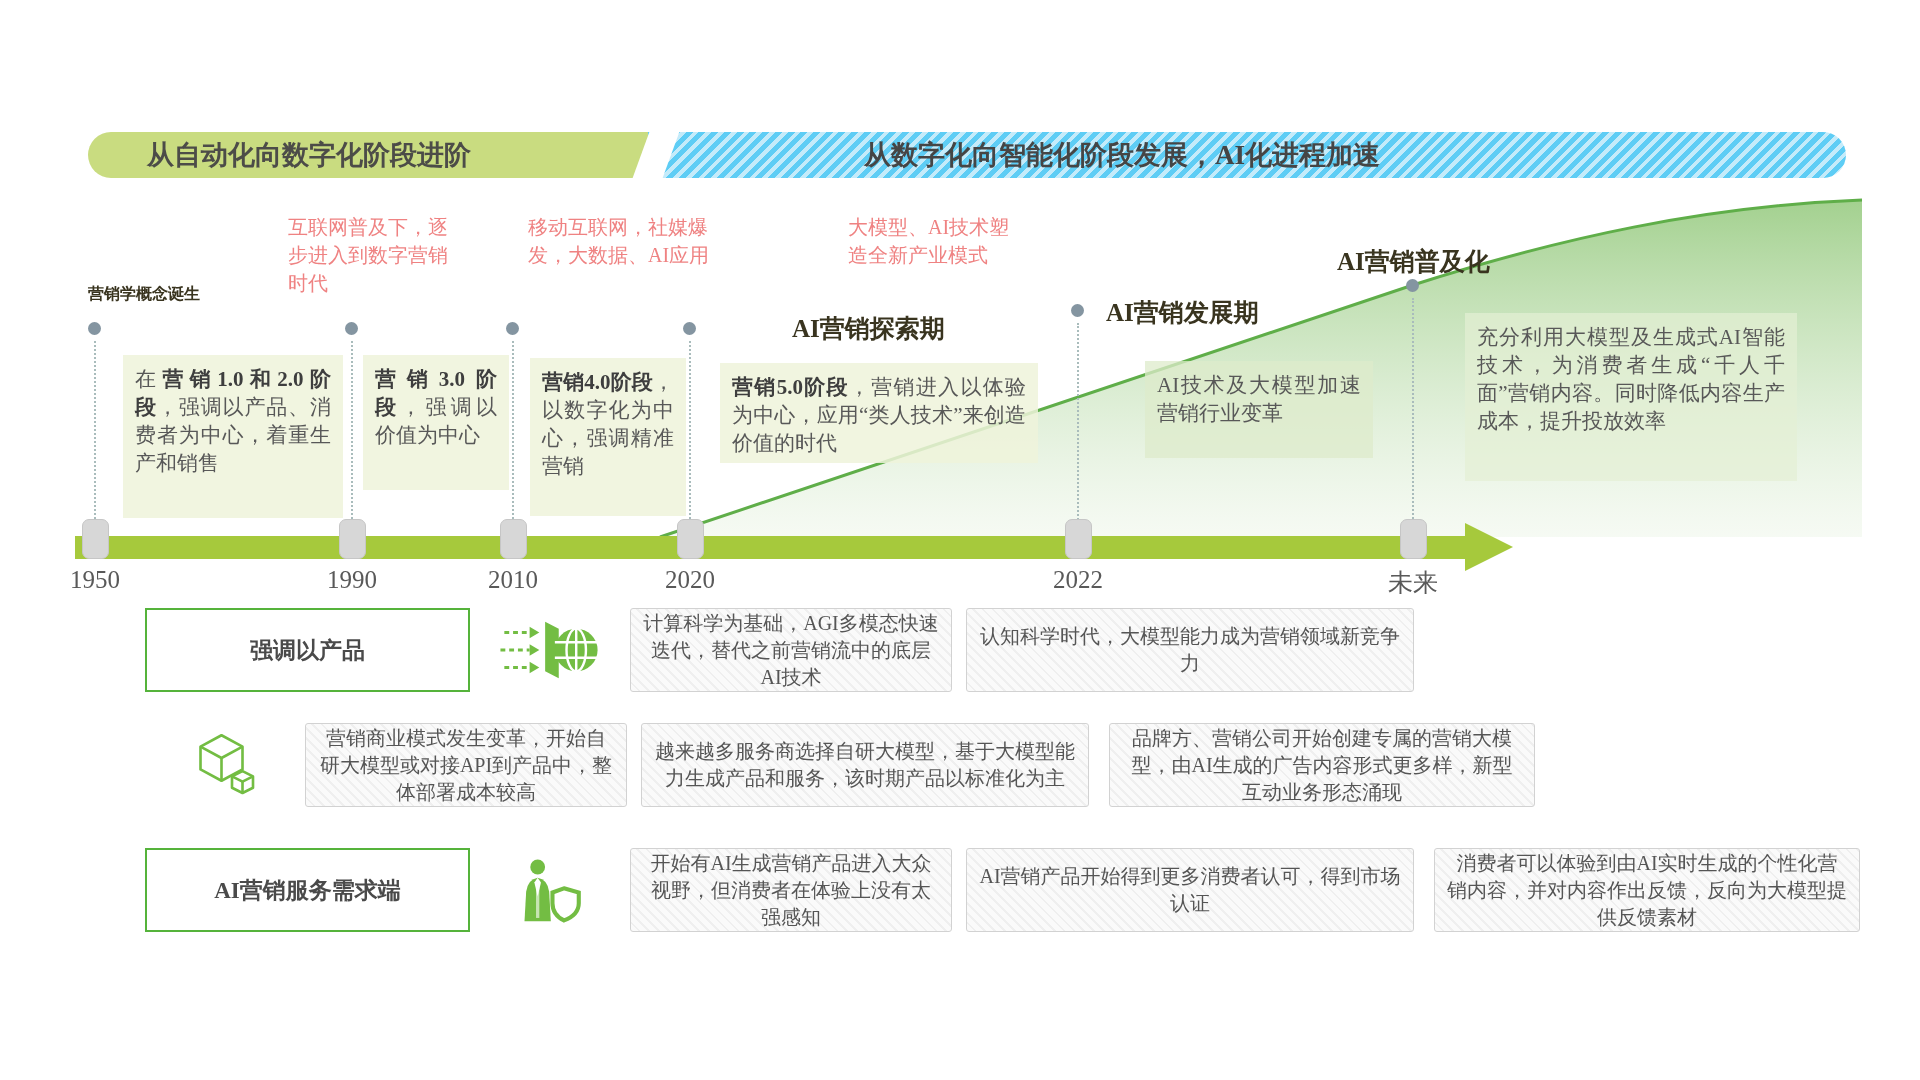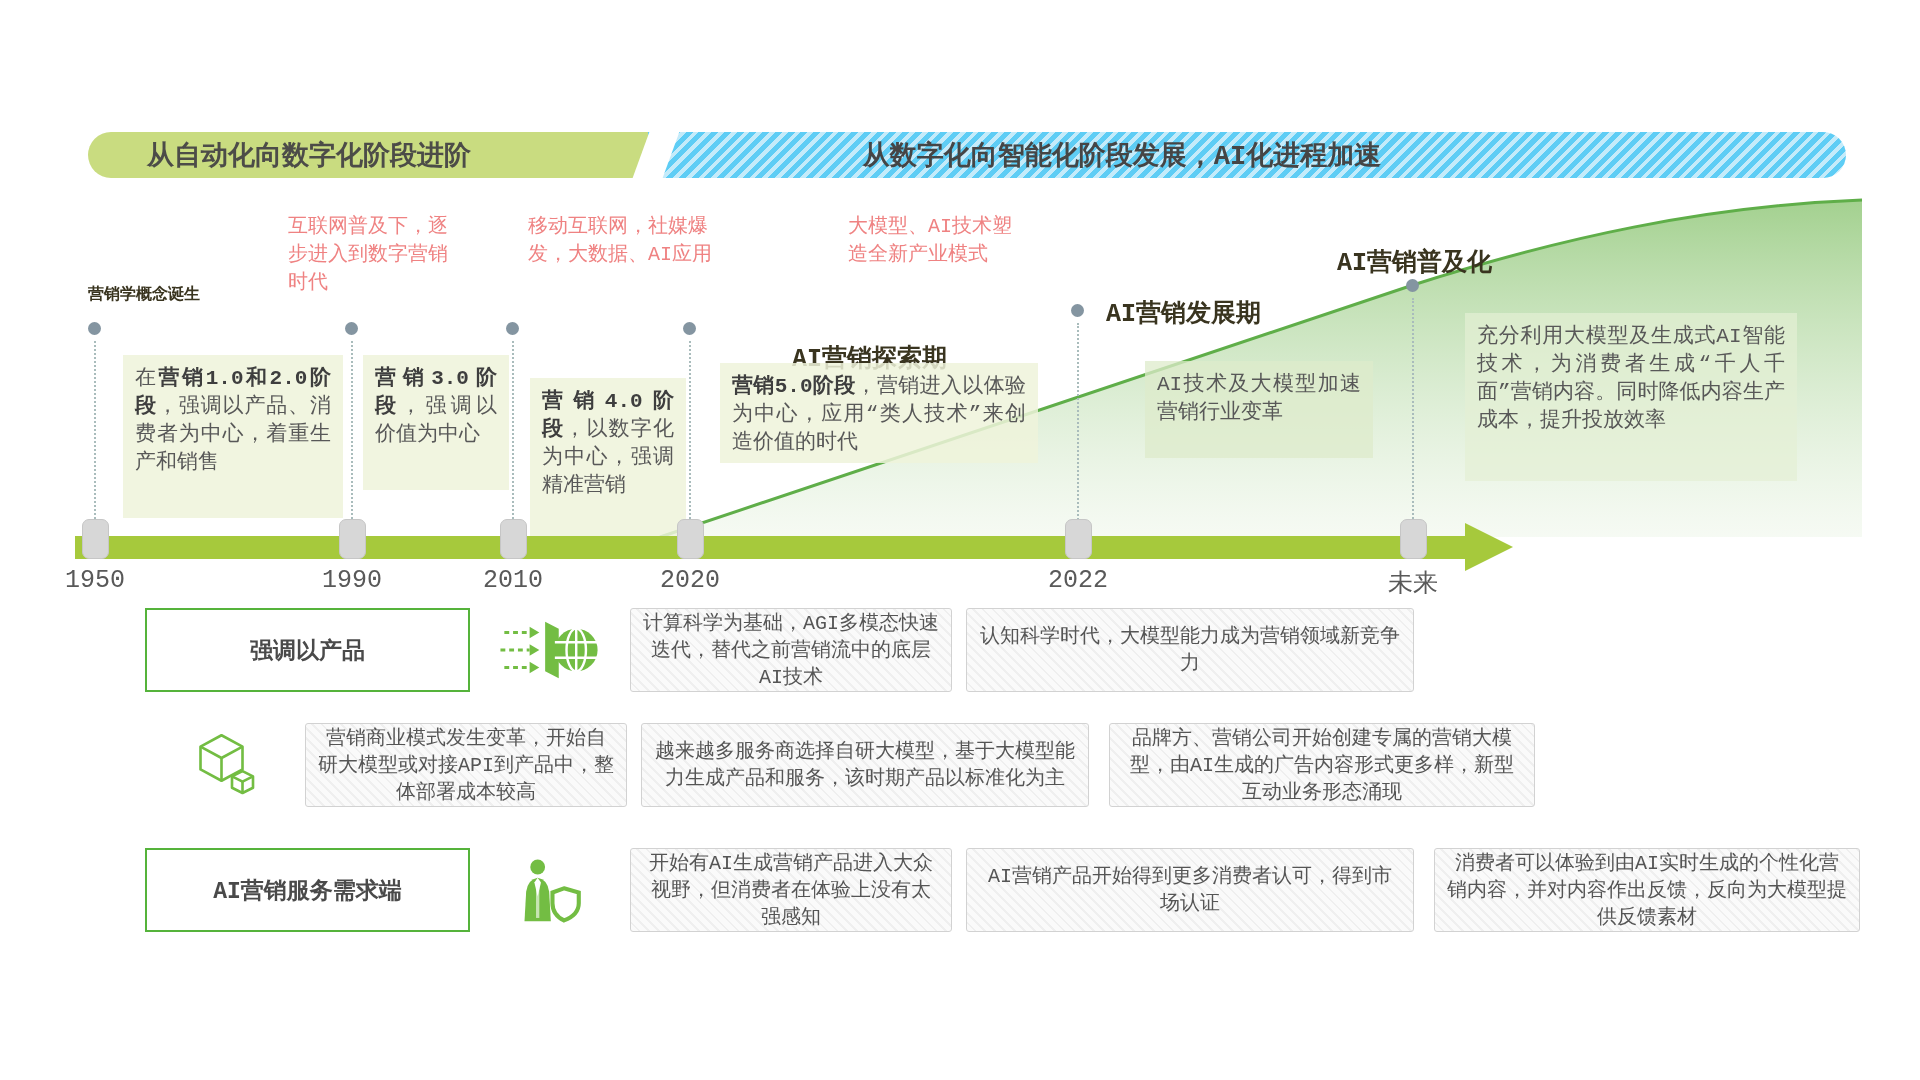--- a/index.html
+++ b/index.html
@@ -1,17 +1,17 @@
 <!DOCTYPE html>
 <html><head>
 <meta charset="utf-8">
 <style>
   html,body{margin:0;padding:0;background:#fff;}
   .stage{position:relative;width:1920px;height:992px;background:#ffffff;overflow:hidden;
-         font-family:Liberation Mono, monospace;}
+         font-family:Liberation Serif, serif;}
   .abs{position:absolute;}
   
   .banner-left{left:88px;top:132px;width:602px;height:46px;background:#c9dc80;border-radius:23px 0 0 23px;
     display:flex;align-items:center;justify-content:center;font-size:27px;font-weight:bold;color:#4c4c48;
     padding-right:160px;box-sizing:border-box;z-index:2;}
   .banner-right{left:648px;top:132px;width:1198px;height:46px;border-radius:0 23px 23px 0;
     background:repeating-linear-gradient(135deg,#5ecdf5 0px,#5ecdf5 5px,#c4ebfa 5px,#c4ebfa 9px);
     display:flex;align-items:center;justify-content:center;font-size:27px;font-weight:bold;color:#454545;
     padding-right:250px;box-sizing:border-box;z-index:2;}
   .banner-gap{left:641px;top:126px;width:30px;height:58px;background:#ffffff;transform:skewX(-20deg);z-index:3;}
@@ -69,21 +69,21 @@
   <div class="abs banner-right">
     <span>从数字化向智能化阶段发展，AI化进程加速</span>
   </div>
   <div class="abs banner-gap"></div>
 
   <div class="abs pink" style="left:288px;top:213px;width:168px;">互联网普及下，逐步进入到数字营销时代</div>
   <div class="abs pink" style="left:528px;top:213px;width:192px;">移动互联网，社媒爆发，大数据、AI应用</div>
   <div class="abs pink" style="left:848px;top:213px;width:180px;">大模型、AI技术塑造全新产业模式</div>
 
   <div class="abs mtitle" style="left:88px;top:284px;font-size:16px;">营销学概念诞生</div>
-  <div class="abs mtitle" style="left:792px;top:312px;font-size:25px;margin-top:29px;">AI营销探索期</div>
+  <div class="abs mtitle" style="left:792px;top:312px;font-size:25px;">AI营销探索期</div>
   <div class="abs mtitle" style="left:1106px;top:296px;font-size:25px;">AI营销发展期</div>
   <div class="abs mtitle" style="left:1337px;top:245px;font-size:25px;">AI营销普及化</div>
 
   <div class="abs dot" style="left:88px;top:322px;"></div>
   <div class="abs dot" style="left:345px;top:322px;"></div>
   <div class="abs dot" style="left:506px;top:322px;"></div>
   <div class="abs dot" style="left:683px;top:322px;"></div>
   <div class="abs dot" style="left:1071px;top:304px;"></div>
   <div class="abs dot" style="left:1406px;top:279px;"></div>
 
@@ -93,21 +93,21 @@
   <div class="abs dash" style="left:689px;top:341px;height:194px;"></div>
   <div class="abs dash" style="left:1077px;top:323px;height:212px;"></div>
   <div class="abs dash" style="left:1412px;top:298px;height:237px;"></div>
 
   <div class="abs era" style="left:123px;top:342px;width:220px;height:163px;">
     <span>在</span><b>营销1.0和2.0阶段</b><span>，强调以产品、消费者为中心，着重生产和销售</span>
   </div>
   <div class="abs era" style="left:363px;top:342px;width:146px;height:135px;">
     <span></span><b>营销3.0阶段</b><span>，强调以价值为中心</span>
   </div>
-  <div class="abs era" style="left:530px;top:365px;width:156px;height:158px;">
+  <div class="abs era" style="left:530px;top:345px;width:156px;height:158px;">
     <span></span><b>营销4.0阶段</b><span>，以数字化为中心，强调精准营销</span>
   </div>
   <div class="abs era" style="left:720px;top:350px;width:318px;height:100px;">
     <span></span><b>营销5.0阶段</b><span>，营销进入以体验为中心，应用“类人技术”来创造价值的时代</span>
   </div>
   <div class="abs era" style="left:1145px;top:348px;width:228px;height:97px;background:rgba(222,235,203,0.75);">
     <span></span><b></b><span>AI技术及大模型加速营销行业变革</span>
   </div>
   <div class="abs era" style="left:1465px;top:300px;width:332px;height:168px;background:rgba(228,239,212,0.7);">
     <span></span><b></b><span>充分利用大模型及生成式AI智能技术，为消费者生成“千人千面”营销内容。同时降低内容生产成本，提升投放效率</span>

